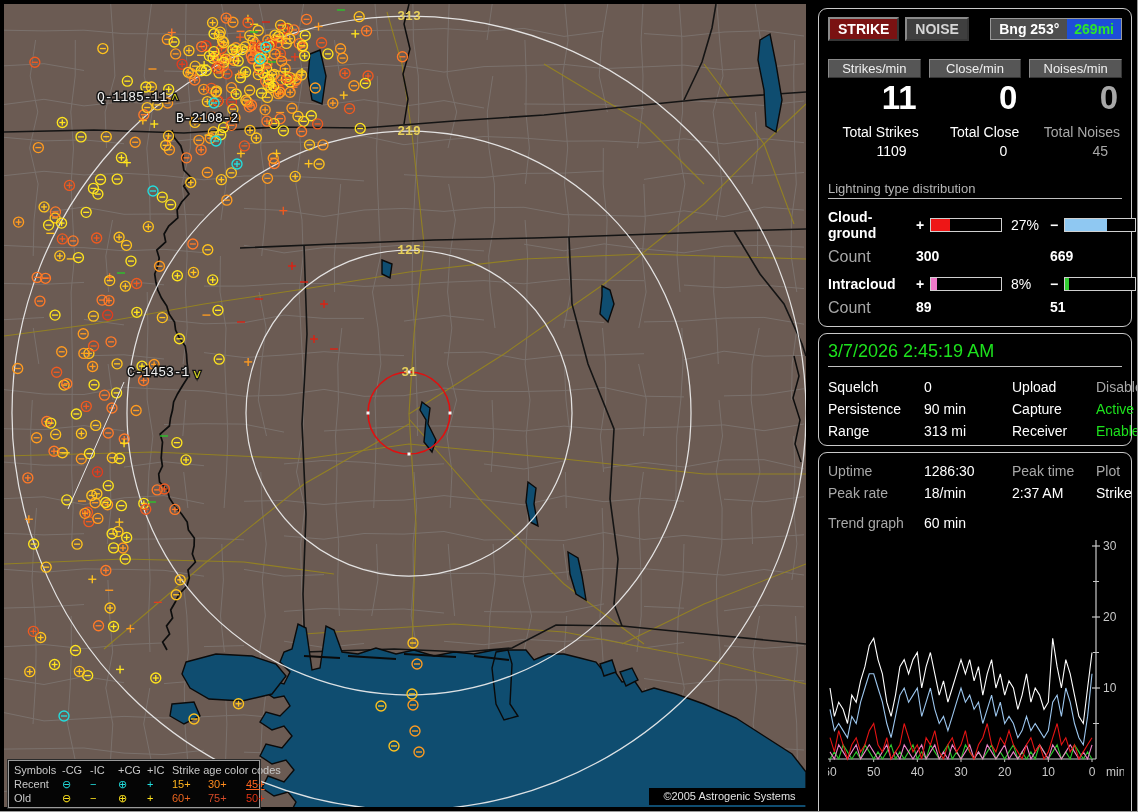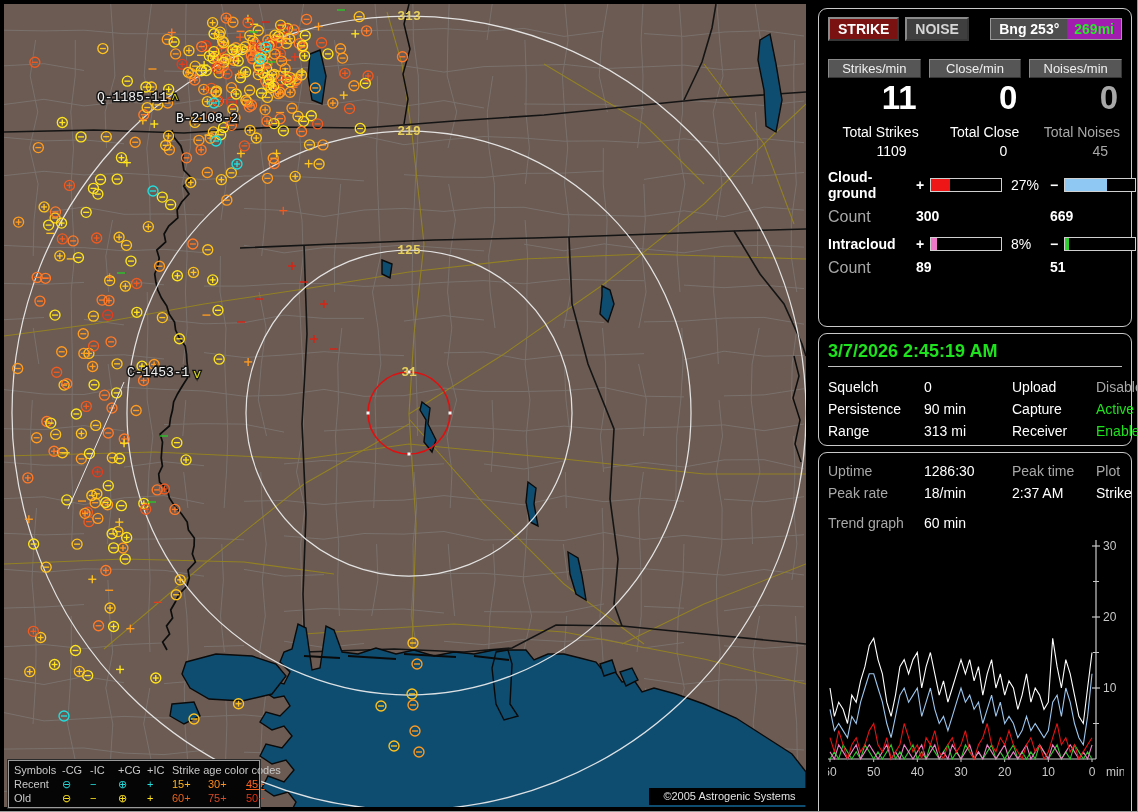--- a/index.html
+++ b/index.html
@@ -22,41 +22,41 @@
   #p2{top:333px;height:113px;padding:4px 9px 0 9px;}
   #p3{top:452px;height:430px;padding:8px 9px 0 9px;}
   
   .toprow{display:flex;align-items:center;gap:6px;}
   .btn{font-weight:bold;font-size:14px;padding:2px 8px;border:2px outset #8a8a8a;cursor:pointer;
        font-family:"Liberation Sans",sans-serif;}
   .btn-strike{background:#7a1212;color:#fff;}
   .btn-noise{background:#3f3f3f;color:#d6d6d6;}
   .bng{margin-left:auto;display:flex;border:1px solid #9a9a9a;}
   .bng-l{background:#4e4e4e;color:#fff;font-weight:bold;font-size:14px;padding:2px 8px;}
-  .bng-r{background:#a21caf;color:#2ce62c;font-weight:bold;font-size:14px;padding:2px 7px;}
+  .bng-r{background:#1d4ed8;color:#2ce62c;font-weight:bold;font-size:14px;padding:2px 7px;}
   
   .stats{display:grid;grid-template-columns:1fr 1fr 1fr;column-gap:8px;margin-top:18px;}
   .chip{background:#565656;border:1px outset #8a8a8a;color:#f0f0f0;font-size:13px;
         text-align:center;padding:1px 0;}
   .rate{font-size:33px;font-weight:bold;text-align:right;padding-right:4px;line-height:36px;margin-top:2px;}
   .tlabel{font-size:14px;text-align:right;padding-right:2px;margin-top:8px;}
   .tvalue{font-size:14px;text-align:right;padding-right:14px;margin-top:3px;}
   .dim{color:#a8a8a8;}
   
   .dist-title{color:#b4b4b4;font-size:13px;margin-top:22px;border-bottom:1px solid #c0c0c0;padding-bottom:2px;}
   .dist-row{display:grid;grid-template-columns:88px 14px 76px 44px 14px 76px 34px;align-items:center;margin-top:10px;}
   .dist-count{display:grid;grid-template-columns:88px 134px 1fr;margin-top:7px;}
   .dname{font-weight:bold;font-size:14px;}
   .sign{font-weight:bold;font-size:14px;}
   .bar{display:inline-block;width:70px;height:12px;border:1px solid #d0d0d0;background:#000;}
   .bar i{display:block;height:100%;}
   .pct{font-weight:normal;font-size:14px;padding-left:5px;}
   .cnt{font-weight:bold;font-size:14px;}
   
-  .datetime{color:#1de21d;font-weight:bold;font-size:18px;border-bottom:1px solid #c0c0c0;padding:3px 0 4px 0;}
+  .datetime{color:#1de21d;font-weight:normal;font-size:18px;border-bottom:1px solid #c0c0c0;padding:3px 0 4px 0;}
   .grid4{display:grid;grid-template-columns:96px 88px 84px 1fr;row-gap:6px;font-size:14px;margin-top:12px;}
   .green{color:#1de21d;}
   
   .trendrow{display:grid;grid-template-columns:96px 88px 84px 1fr;font-size:14px;margin-top:6px;}
   #trend-chart{margin-top:4px;}
 </style>
 </head>
 <body>
 
 <div id="app">
@@ -1938,20 +1938,21 @@
         <div class="tvalue">0</div>
       </div>
       <div>
         <div class="chip">Noises/min</div>
         <div class="rate dim">0</div>
         <div class="tlabel dim">Total Noises</div>
         <div class="tvalue dim">45</div>
       </div>
     </div>
 
+    <div class="dist-title">Lightning type distribution</div>
 
     <div class="dist-row">
       <span class="dname">Cloud-ground</span>
       <span class="sign">+</span>
       <span class="bar">
           <i id="bar-0p" style="width: 27%; background: rgb(238, 22, 22);"></i>
         </span>
       <span class="pct">27%</span>
       <span class="sign">−</span>
       <span class="bar">

